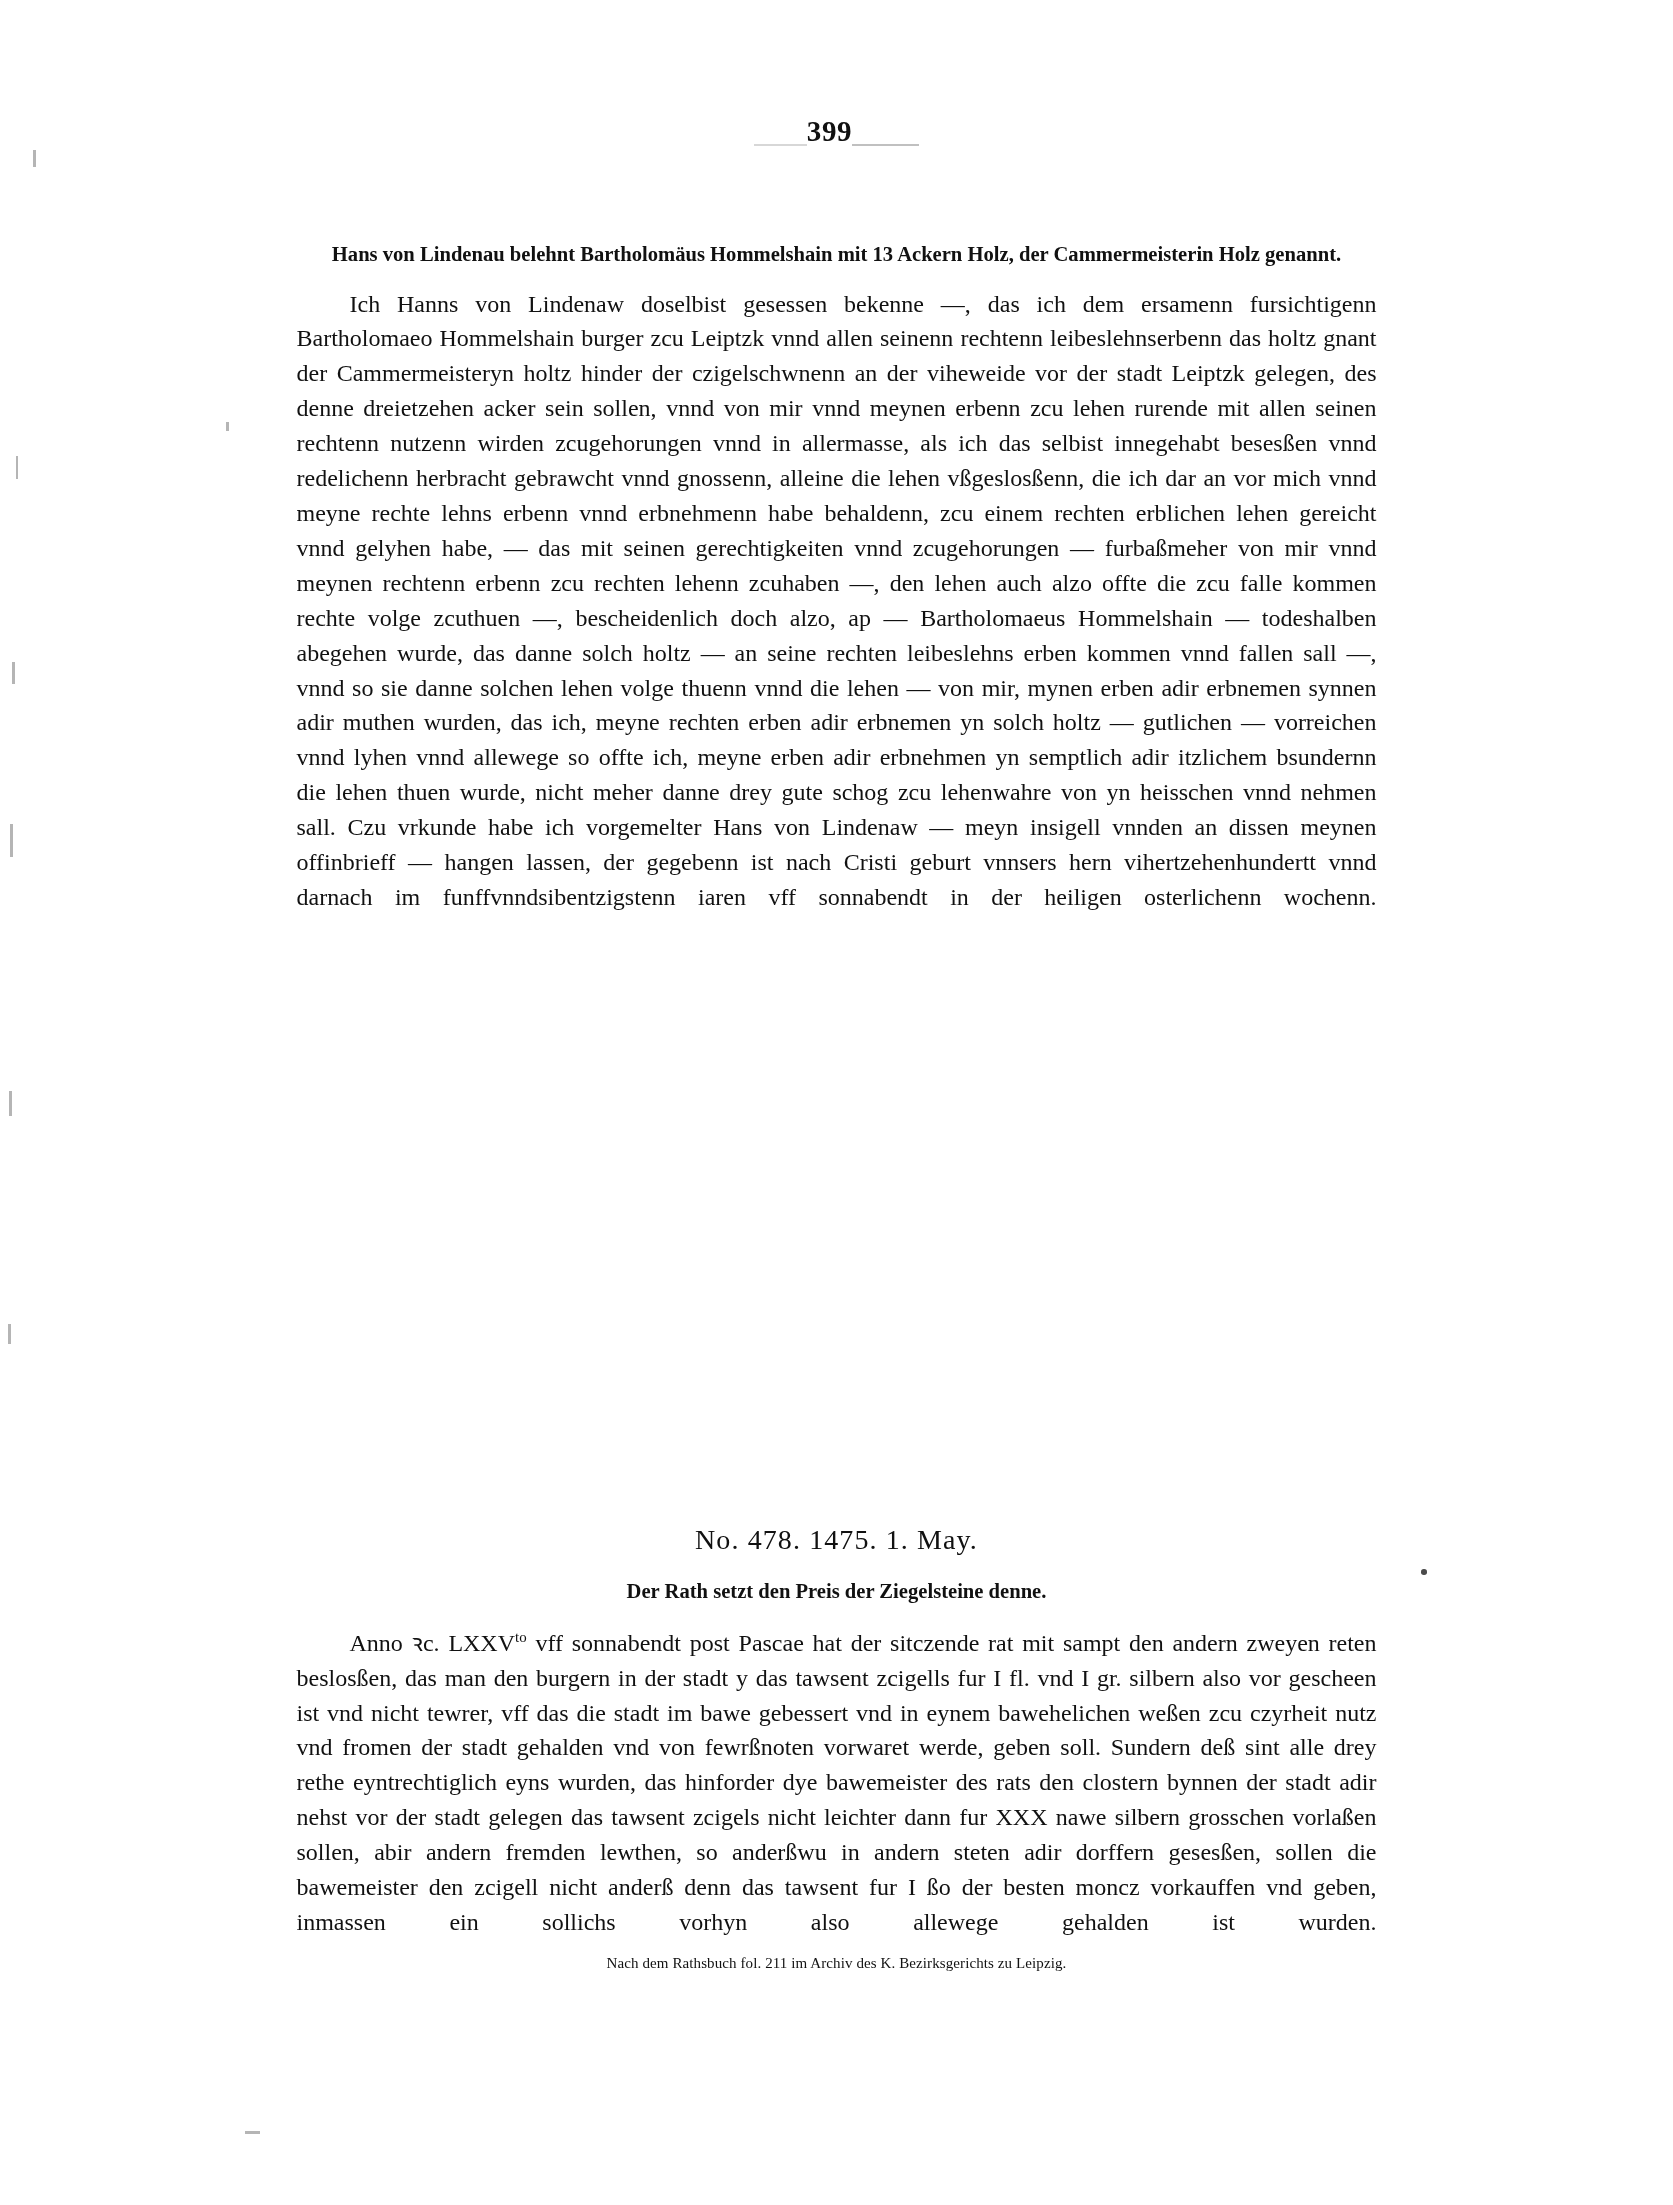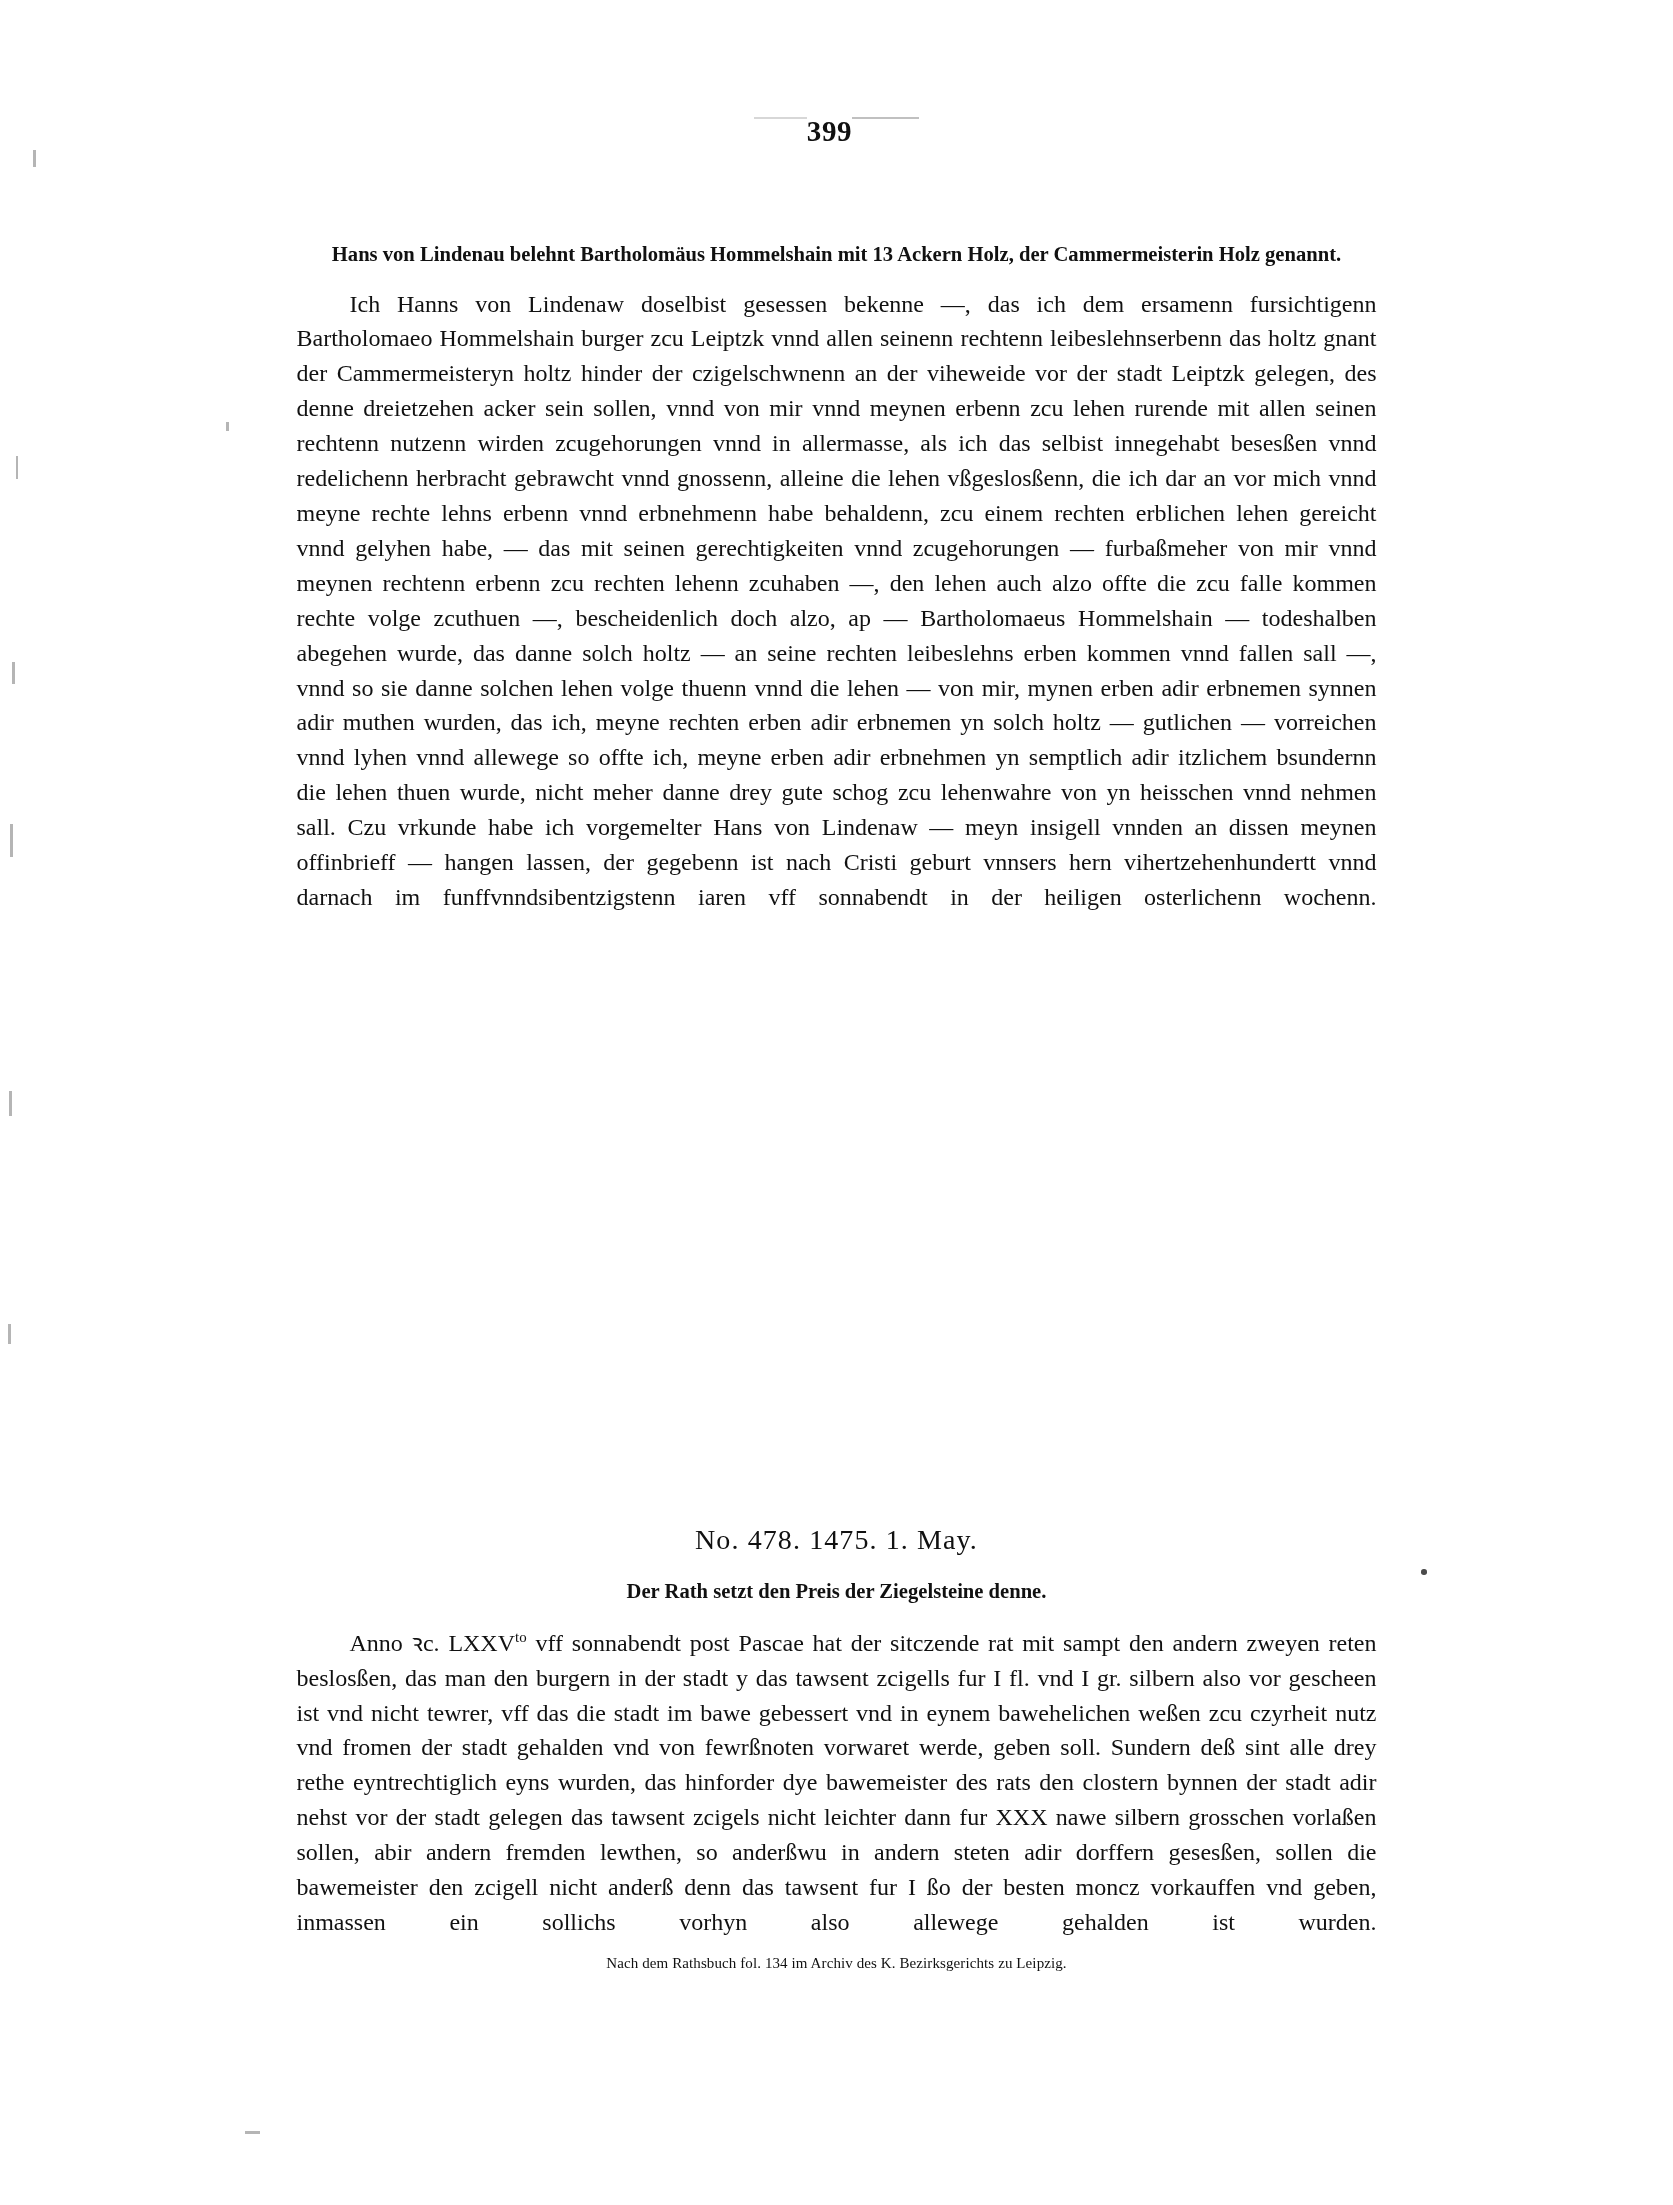--- a/index.html
+++ b/index.html
@@ -22,21 +22,21 @@
   }
 
   
   .running-head {
     position: absolute;
     top: 117px;
     left: 0;
     width: 100%;
     display: flex;
     justify-content: center;
-    align-items: flex-start;
+    align-items: flex-end;
   }
   .rule-dash {
     width: 67px;
     height: 1.7px;
     background: #8d8d8d;
     opacity: .55;
   }
   .rule-dash.left { width: 53px; opacity: .35; }
   .folio {
     font-size: 29px;
@@ -141,17 +141,17 @@
 
   </section>
 
   <section class="entry" id="entry-478">
     <h2 class="entry-heading">No. 478.  1475.  1. May.</h2>
 
     <p class="entry-subtitle">Der Rath setzt den Preis der Ziegelsteine denne.</p>
 
     <p class="body-text"><span class="lead"></span><span>Anno ꝛc. LXXV</span><sup class="ord">to</sup><span> vff sonnabendt post Pascae hat der sitczende rat mit sampt den andern zweyen reten beslosßen, das man den burgern in der stadt y das tawsent zcigells fur I fl. vnd I gr. silbern also vor gescheen ist vnd nicht tewrer, vff das die stadt im bawe gebessert vnd in eynem bawehelichen weßen zcu czyrheit nutz vnd fromen der stadt gehalden vnd von fewrßnoten vorwaret werde, geben soll.  Sundern deß sint alle drey rethe eyntrechtiglich eyns wurden, das hinforder dye bawemeister des rats den clostern bynnen der stadt adir nehst vor der stadt gelegen das tawsent zcigels nicht leichter dann fur XXX nawe silbern grosschen vorlaßen sollen, abir andern fremden lewthen, so anderßwu in andern steten adir dorffern gesesßen, sollen die bawemeister den zcigell nicht anderß denn das tawsent fur I ßo der besten moncz vorkauffen vnd geben, inmassen ein sollichs vorhyn also allewege gehalden ist wurden.</span></p>
 
-    <p class="source-note">Nach dem Rathsbuch fol. 134 im Archiv des K. Bezirksgerichts zu Leipzig.</p>
+    <p class="source-note">Nach dem Rathsbuch fol. 211 im Archiv des K. Bezirksgerichts zu Leipzig.</p>
   </section>
 
 </div>
 
 
 </body></html>

